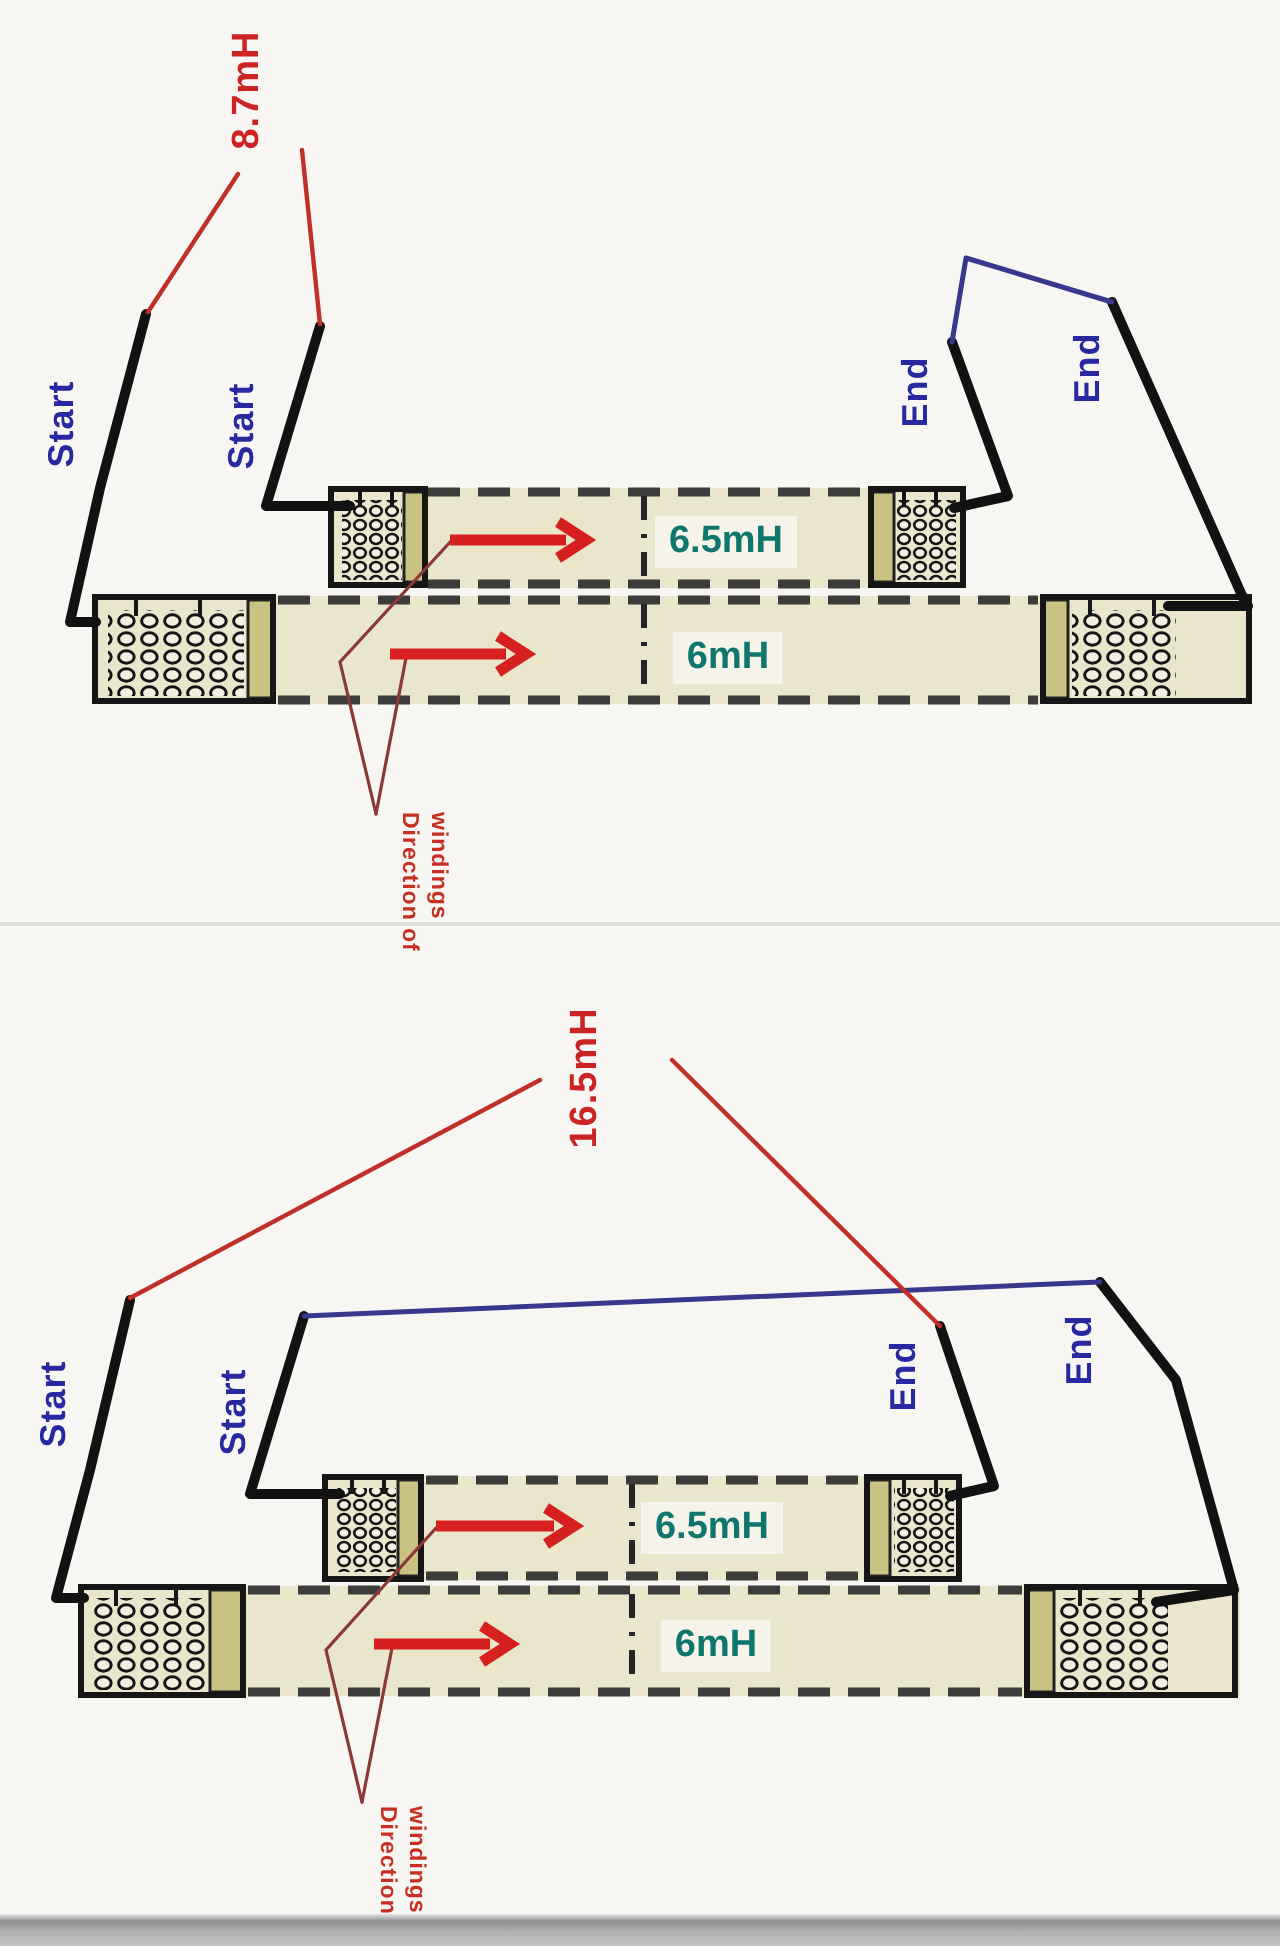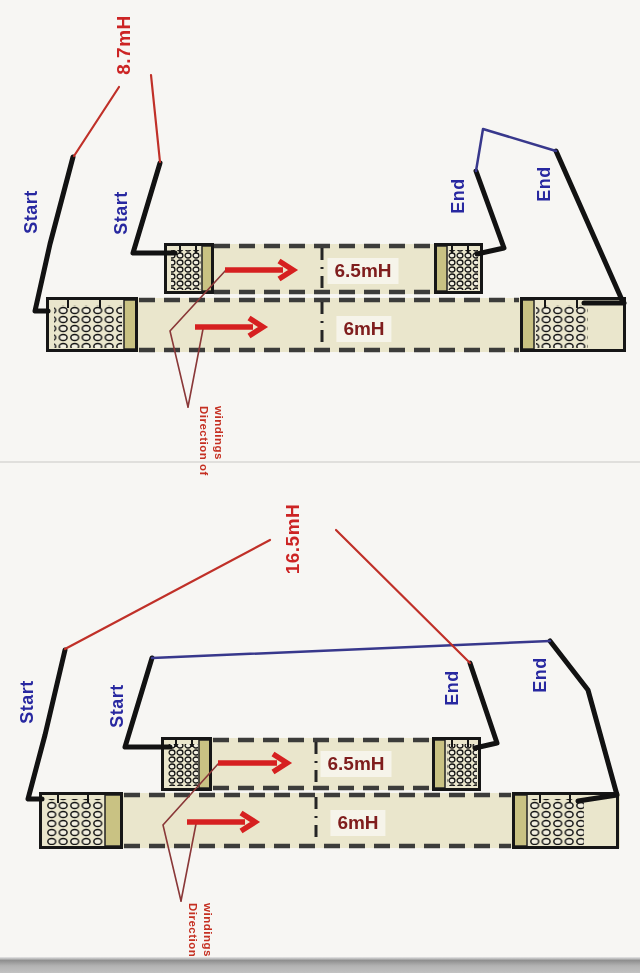--- a/index.html
+++ b/index.html
@@ -27,21 +27,21 @@
     transform:translate(-50%,-50%) rotate(-90deg);
     white-space:nowrap;
     font-weight:bold;
   }
   .lead-label{font-size:18px;color:#2828a0;letter-spacing:0.5px;}
   .meas-label{font-size:19px;color:#cc2424;letter-spacing:0.5px;}
   .bar-label{
     position:absolute;
     transform:translate(-50%,-50%);
     background:#f6f4ea;
-    color:#7f1d1d;
+    color:#0f766e;
     font-weight:bold;
     font-size:19px;
     padding:2px 7px;
     white-space:nowrap;
   }
   .note{
     position:absolute;
     writing-mode:vertical-lr;
     color:#c53022;
     font-weight:bold;

